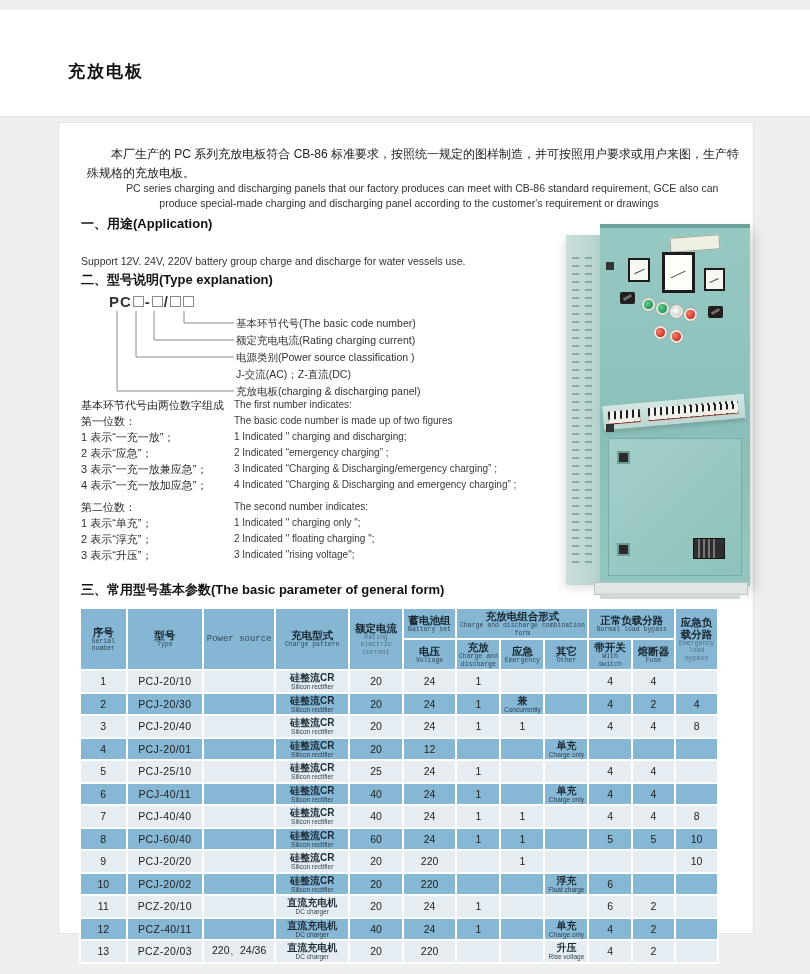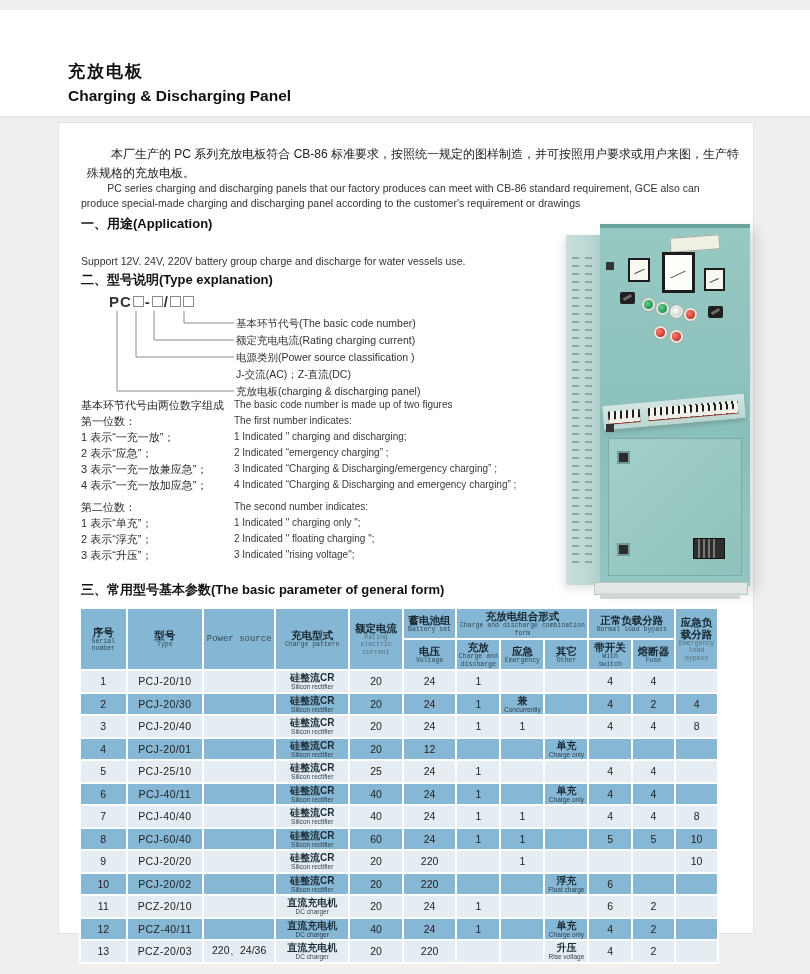--- a/index.html
+++ b/index.html
@@ -8,21 +8,21 @@
 
   
   .title-band{position:absolute;left:0;top:10px;width:810px;height:106px;background:#ffffff;border-bottom:1px solid #e2e2e0;}
   .title-zh{position:absolute;left:68px;top:50px;margin:0;font-size:17px;font-weight:700;color:#111;letter-spacing:2px;}
   .title-en{position:absolute;left:68px;top:77px;margin:0;font-size:15.5px;font-weight:700;color:#111;}
 
   
   .card{position:absolute;left:58px;top:122px;width:694px;height:810px;background:#ffffff;border:1px solid #e3e3e1;}
 
   .intro-zh{position:absolute;left:22px;top:16px;width:656px;margin:6px;font-size:12px;line-height:19px;color:#222;text-indent:2em;}
-  .intro-en{position:absolute;left:22px;top:58px;width:656px;margin:0;font-size:10.5px;line-height:15px;color:#333;text-indent:2.5em;}
+  .intro-en{position:absolute;left:22px;top:58px;width:656px;margin:0;font-size:10.5px;line-height:15px;color:#333;text-indent:2.5em;text-align:center;}
 
   .sec-h{position:absolute;left:22px;margin:0;font-size:13px;font-weight:700;color:#111;white-space:nowrap;}
   .sec1-h{top:92px;} .sec2-h{top:148px;} .sec3-h{top:458px;}
   .s1-zh{position:absolute;left:22px;top:114px;margin:0;font-size:12px;color:#222;white-space:nowrap;}
   .s1-en{position:absolute;left:22px;top:132px;margin:0;font-size:10.5px;color:#333;white-space:nowrap;}
 
   
   .diagram{position:absolute;left:50px;top:170px;width:440px;height:112px;}
   .code-line{position:absolute;left:0;top:0;font-size:15px;color:#333;font-weight:600;letter-spacing:1px;white-space:nowrap;}
   .cbox{display:inline-block;width:9px;height:9px;border:1px solid #8a8a8a;background:#fff;margin:0 1px;vertical-align:baseline;}
@@ -79,21 +79,20 @@
   .cab-base{position:absolute;left:28px;top:363px;width:152px;height:11px;background:#e1e7e5;border:1px solid #b9c3c0;}
   .cab-base2{position:absolute;left:34px;top:374px;width:140px;height:6px;background:#cfd8d5;}
 </style>
 </head>
 <body>
 
 <div class="page">
 
   <div class="title-band">
     <h1 class="title-zh">充放电板</h1>
-    <h2 class="title-en">Charging &amp; Discharging Panel</h2>
   </div>
 
   <div class="card">
 
     <p class="intro-zh">本厂生产的 PC 系列充放电板符合 CB-86 标准要求，按照统一规定的图样制造，并可按照用户要求或用户来图，生产特殊规格的充放电板。</p>
     <p class="intro-en">PC series charging and discharging panels that our factory produces can meet with CB-86 standard requirement, GCE also can produce special-made charging and discharging panel according to the customer's requirement or drawings</p>
 
     <h3 class="sec-h sec1-h">一、用途(Application)</h3>
     <p class="s1-en">Support 12V. 24V, 220V battery group charge and discharge for water vessels use.</p>
 
@@ -117,22 +116,22 @@
     <div class="block block1">
       <div class="bcol-zh">
         <div class="bl">基本环节代号由两位数字组成</div>
         <div class="bl">第一位数：</div>
         <div class="bl">1 表示“一充一放”；</div>
         <div class="bl">2 表示“应急”；</div>
         <div class="bl">3 表示“一充一放兼应急”；</div>
         <div class="bl">4 表示“一充一放加应急”；</div>
       </div>
       <div class="bcol-en">
+        <div class="ble">The first number indicates:</div>
         <div class="ble">The basic code number is made up of two figures</div>
-        <div class="ble">The first number indicates:</div>
         <div class="ble">1 Indicated " charging and discharging;</div>
         <div class="ble">2 Indicated “emergency charging” ;</div>
         <div class="ble">3 Indicated “Charging &amp; Discharging/emergency charging” ;</div>
         <div class="ble">4 Indicated “Charging &amp; Discharging and emergency charging” ;</div>
       </div>
     </div>
 
     <div class="block block2">
       <div class="bcol-zh">
         <div class="bl">第二位数：</div>

